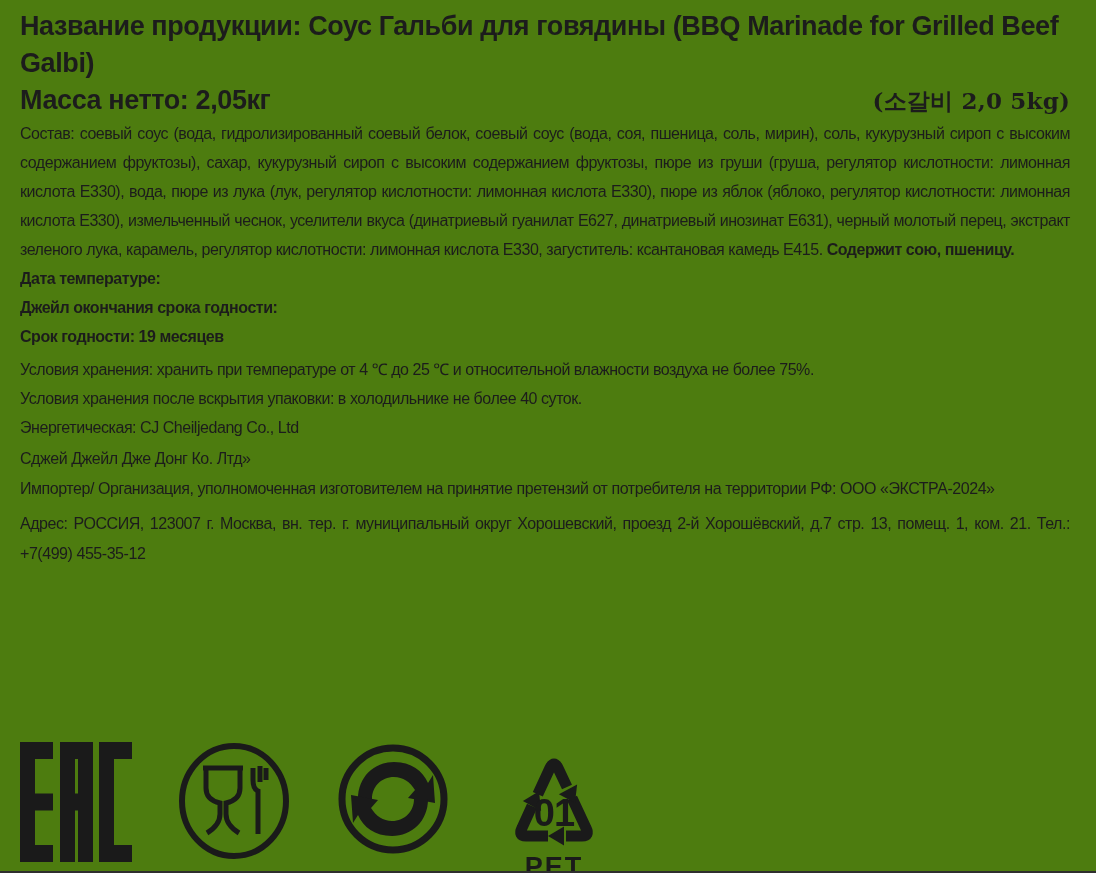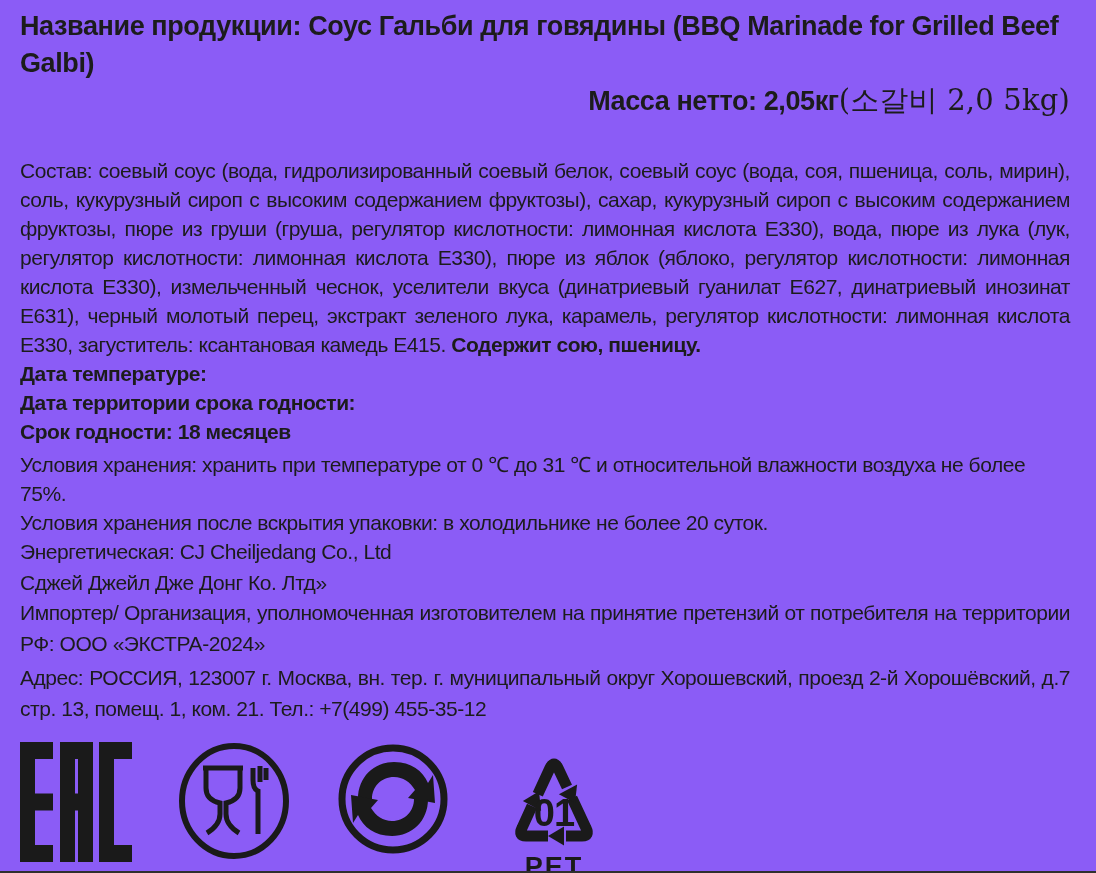--- a/index.html
+++ b/index.html
@@ -1,40 +1,40 @@
 <!DOCTYPE html>
 <html lang="ru"><head>
 <meta charset="utf-8">
 <style>
   html,body{margin:0;padding:0;background:#fff;}
   .page{
     position:relative;
     width:1096px;height:873px;
     box-sizing:border-box;
-    background:#8b5cf6;
+    background:#4d7c0f;
     color:#1c1c1c;
     font-family:"Liberation Sans", sans-serif;
     padding:8px 26px 0 20px;
     border-bottom:2px solid #2f2f2f;
     overflow:hidden;
   }
   .title-line{
     font-size:27px;font-weight:700;line-height:37px;
     letter-spacing:-0.4px;
   }
   .weight-row{
-    display:flex;justify-content:flex-end;align-items:baseline;
+    display:flex;justify-content:space-between;align-items:baseline;
     line-height:37px;
   }
   .weight-label{font-size:27px;font-weight:700;letter-spacing:-0.4px;}
   .korean-note{
     font-family:"DejaVu Serif", serif;
-    font-size:29px;font-weight:400;letter-spacing:0.2px;
+    font-size:23px;font-weight:700;letter-spacing:0.2px;
   }
-  .body-text{font-size:21px;line-height:29px;letter-spacing:-0.45px;margin-top:36px;}
+  .body-text{font-size:16px;line-height:29px;letter-spacing:-0.45px;}
   p{margin:0;}
   .para{text-align:justify;}
   .b{font-weight:700;}
   .addr{line-height:30.5px;}
   .gap-s{margin-top:4px;}
   .marks-row{
     position:absolute;left:20px;top:742px;
     display:flex;align-items:flex-start;gap:44px;
   }
   .mark{display:flex;flex-direction:column;align-items:center;}
@@ -54,25 +54,25 @@
   <div class="weight-row">
     <span class="weight-label">Масса нетто: 2,05кг</span>
     <span class="korean-note">(소갈비 2,0 5kg)</span>
   </div>
 
   <div class="body-text">
     <p class="para"><span>Состав: соевый соус (вода, гидролизированный соевый белок, соевый соус (вода, соя, пшеница, соль, мирин), соль, кукурузный сироп с высоким содержанием фруктозы), сахар, кукурузный сироп с высоким содержанием фруктозы, пюре из груши (груша, регулятор кислотности: лимонная кислота Е330), вода, пюре из лука (лук, регулятор кислотности: лимонная кислота Е330), пюре из яблок (яблоко, регулятор кислотности: лимонная кислота Е330), измельченный чеснок, уселители вкуса (динатриевый гуанилат Е627, динатриевый инозинат Е631), черный молотый перец, экстракт зеленого лука, карамель, регулятор кислотности: лимонная кислота Е330, загуститель: ксантановая камедь Е415. </span><span class="b">Содержит сою, пшеницу.</span></p>
 
 
     <p class="b">Дата температуре:</p>
-    <p class="b">Дата территории срока годности:</p>
-    <p class="b">Срок годности: 18 месяцев</p>
+    <p class="b">Джейл окончания срока годности:</p>
+    <p class="b">Срок годности: 19 месяцев</p>
 
-    <p class="gap-s">Условия хранения: хранить при температуре от 0 ℃ до 31 ℃ и относительной влажности воздуха не более 75%.</p>
-    <p>Условия хранения после вскрытия упаковки: в холодильнике не более 20 суток.</p>
+    <p class="gap-s">Условия хранения: хранить при температуре от 4 ℃ до 25 ℃ и относительной влажности воздуха не более 75%.</p>
+    <p>Условия хранения после вскрытия упаковки: в холодильнике не более 40 суток.</p>
 
     <p class="addr">Энергетическая: CJ Cheiljedang Co., Ltd</p>
     <p class="addr">Сджей Джейл Дже Донг Ко. Лтд»</p>
 
     <p class="para addr">Импортер/ Организация, уполномоченная изготовителем на принятие претензий от потребителя на территории РФ: ООО «ЭКСТРА-2024»</p>
     <p class="para addr gap-s">Адрес: РОССИЯ, 123007 г. Москва, вн. тер. г. муниципальный округ Хорошевский, проезд 2-й Хорошёвский, д.7 стр. 13, помещ. 1, ком. 21. Тел.: +7(499) 455-35-12</p>
   </div>
 
   <div class="marks-row">
 

